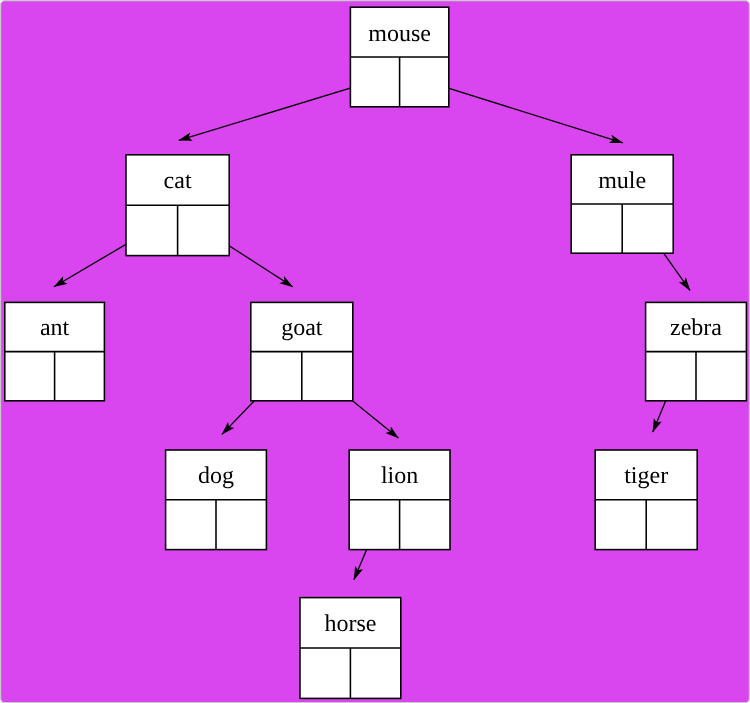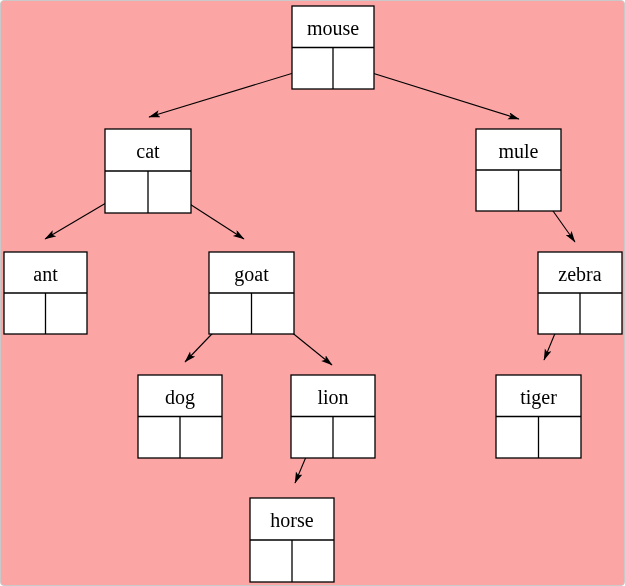--- a/index.html
+++ b/index.html
@@ -7,21 +7,21 @@
     padding: 0;
     background: #ffffff;
     font-family: "Liberation Serif", "DejaVu Serif", serif;
   }
   #canvas {
     position: relative;
     width: 623px;
     height: 584px;
     border: 1px solid #c9c9c9;
     border-radius: 4px;
-    background: #fca5a5;
+    background: #d946ef;
     overflow: hidden;
   }
   #tree-svg {
     display: block;
     width: 625px;
     height: 586px;
   }
   .node-box {
     fill: #ffffff;
     stroke: #000000;

